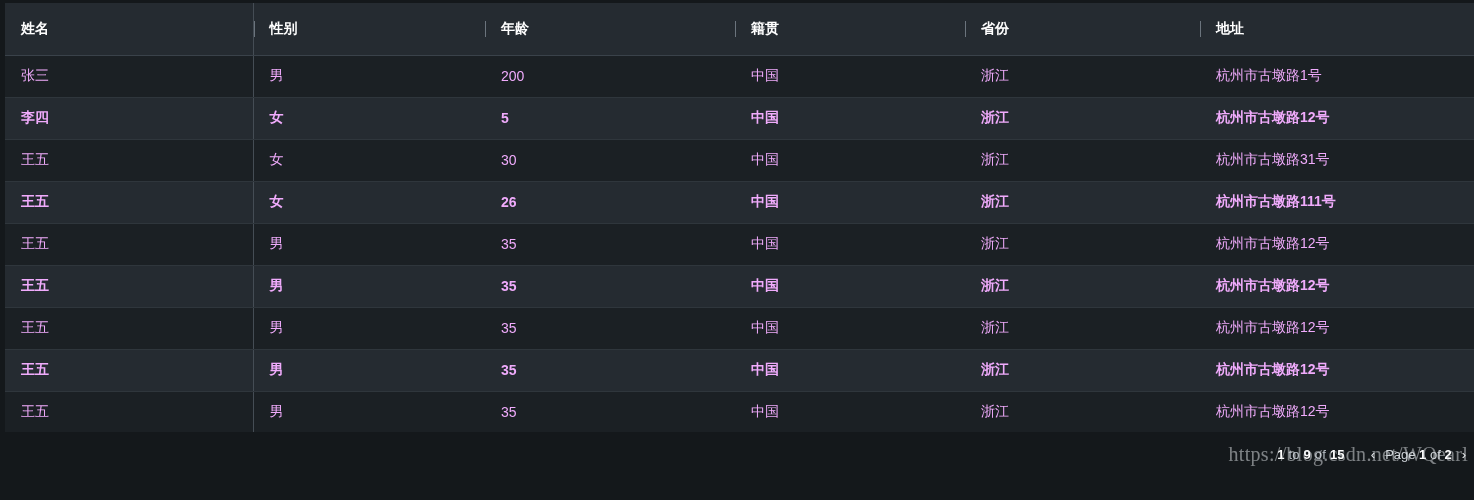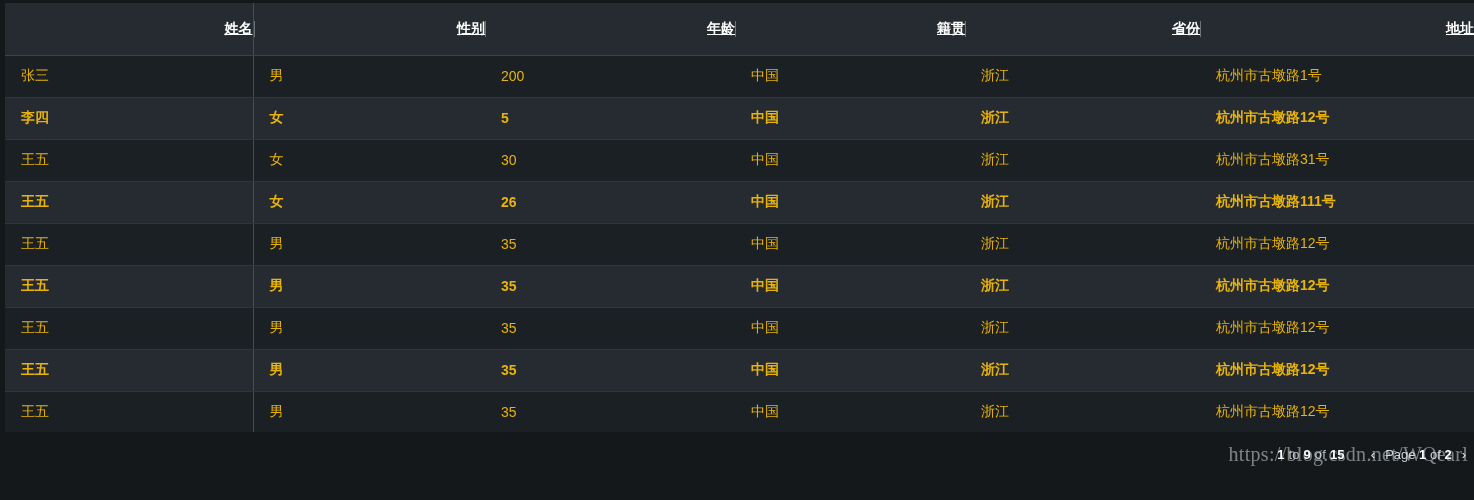--- a/index.html
+++ b/index.html
@@ -40,30 +40,29 @@
     table-layout: fixed;
     font-size: 14px;
   }
 
   table.grid thead tr {
     background: #252b31;
     height: 52px;
   }
 
   table.grid thead th {
-    text-align: right;
+    text-align: left;
     font-weight: bold;
     color: #ffffff;
     font-size: 14px;
     padding: 0 0 0 16px;
     vertical-align: middle;
     position: relative;
     border-bottom: 1px solid #3a424a;
     box-sizing: border-box;
-    text-decoration: underline;
   }
 
   table.grid thead th .resize-tick {
     position: absolute;
     left: 0px;
     top: 50%;
     transform: translateY(-50%);
     width: 1px;
     height: 16px;
     background: #6b747d;
@@ -72,21 +71,21 @@
   table.grid tbody tr {
     height: 42px;
   }
 
   table.grid tbody tr.odd  { background: #1b2024; }
   table.grid tbody tr.even { background: #252b31; font-weight: bold; }
 
   table.grid tbody td {
     padding: 0 0 0 16px;
     vertical-align: middle;
-    color: #eab308;
+    color: #f0abfc;
     font-size: 14px;
     border-bottom: 1px solid #2f363c;
     box-sizing: border-box;
     white-space: nowrap;
     overflow: hidden;
   }
 
   
   table.grid thead th.col-name,
   table.grid tbody td.col-name {

